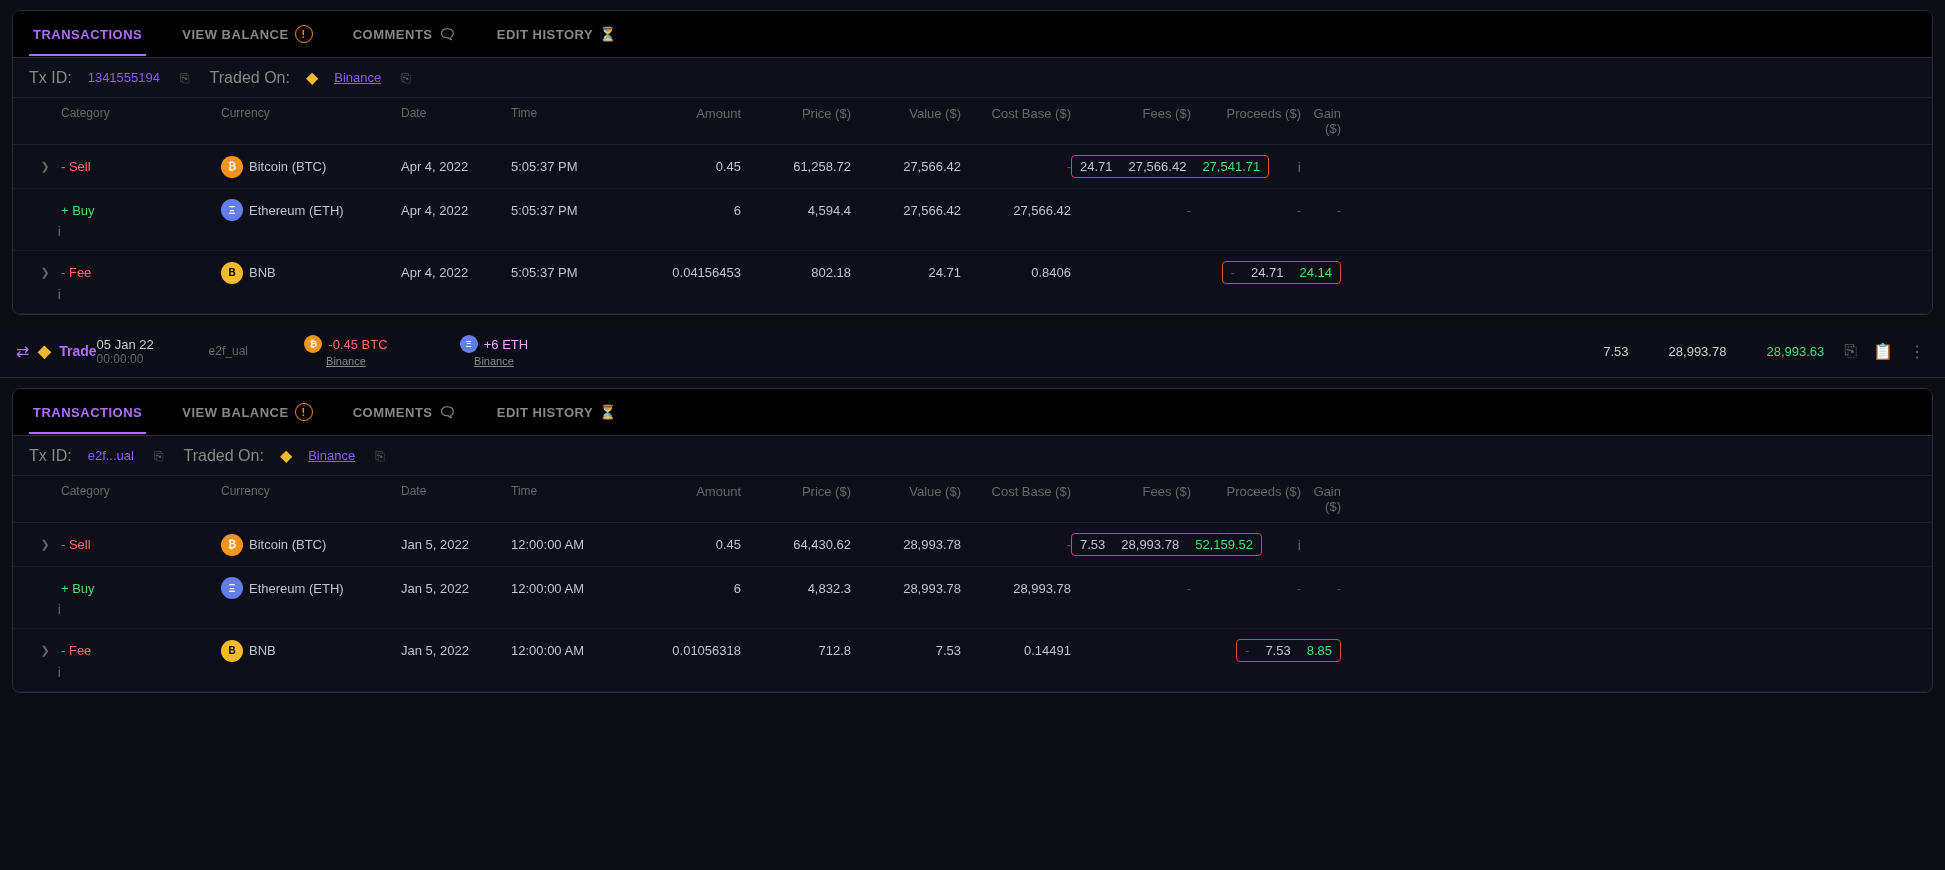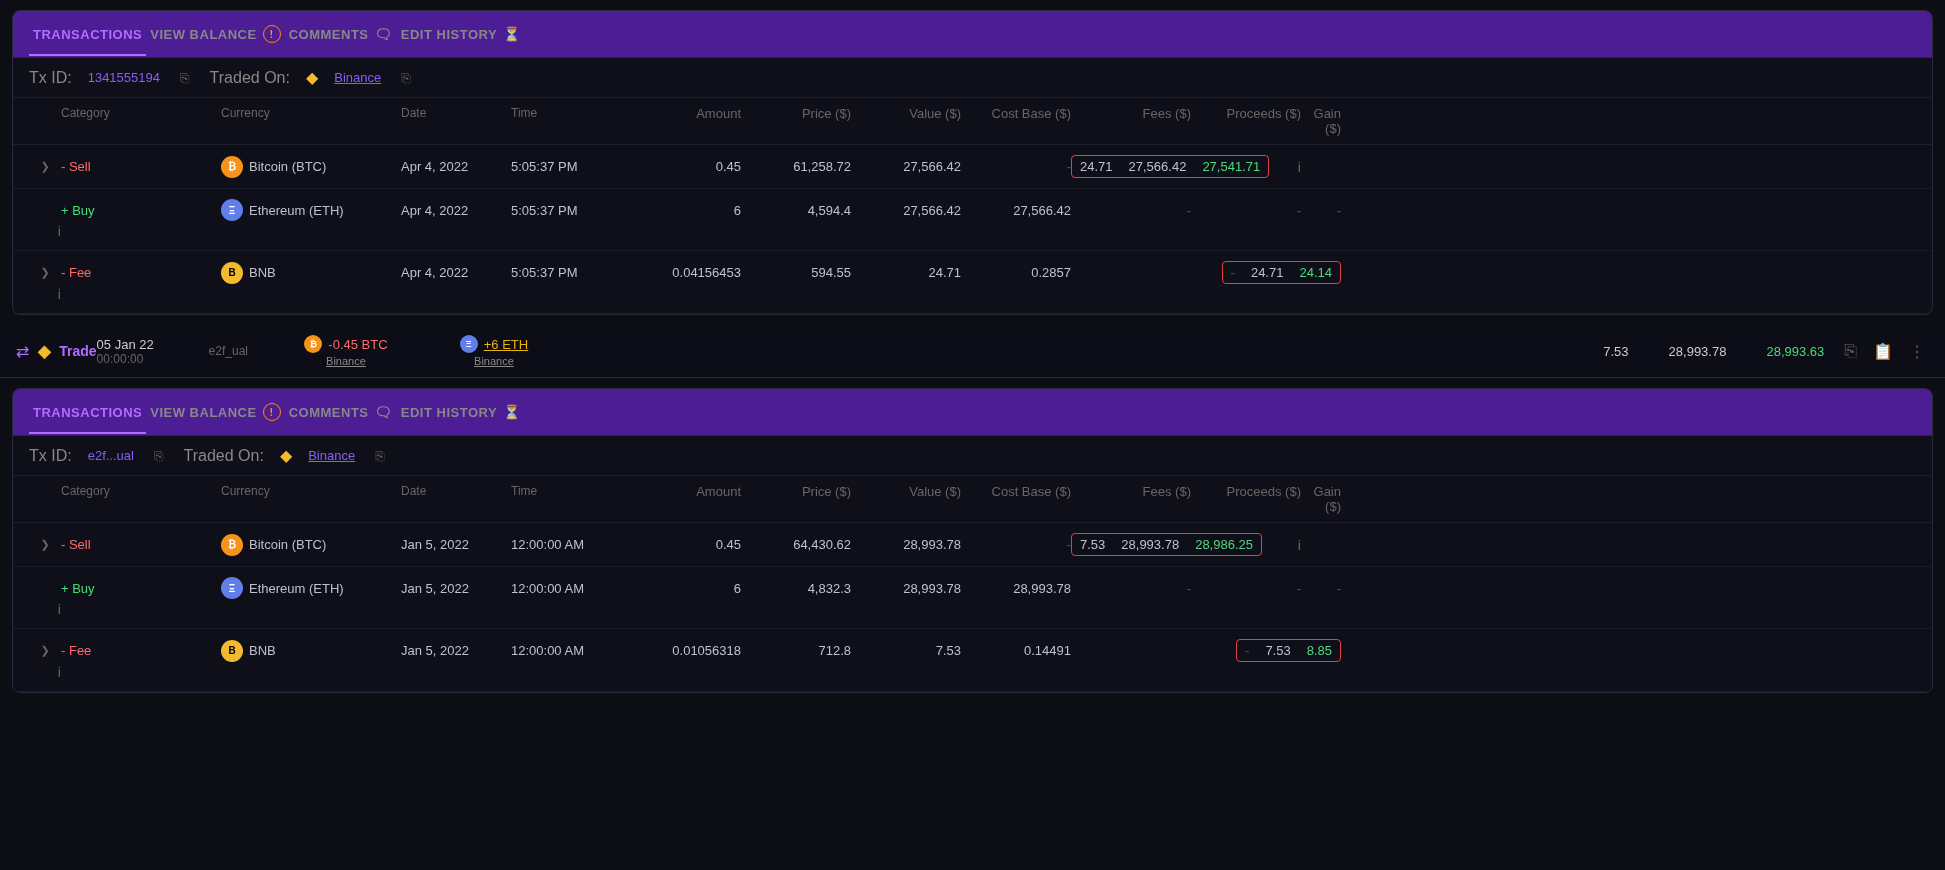--- a/index.html
+++ b/index.html
@@ -20,21 +20,22 @@
       background: #0f0f1a;
       overflow: hidden;
     }
 
     
     .tab-bar {
       display: flex;
       align-items: center;
       border-bottom: 1px solid #2a2a3a;
       padding: 0 16px;
-      background: #4c1d95;
+      background: #000000;
+      gap: 32px;
     }
     .tab-item {
       display: flex;
       align-items: center;
       gap: 6px;
       padding: 14px 4px;
       cursor: pointer;
       color: #888;
       font-size: 13px;
       font-weight: 600;
@@ -194,21 +195,21 @@
       display: flex;
       flex-direction: column;
       align-items: center;
       margin: 0 24px;
       min-width: 100px;
     }
     .trade-asset-amount {
       font-size: 13px;
       color: #ff6b6b;
     }
-    .trade-asset-amount.positive { color: #eab308; text-decoration: underline; }
+    .trade-asset-amount.positive { color: #f0abfc; }
     .trade-asset-exchange { color: #888; font-size: 11px; text-decoration: underline; cursor: pointer; }
 
     .trade-sep {
       flex: 1;
     }
 
     .trade-numbers {
       display: flex;
       align-items: center;
       gap: 40px;
@@ -335,23 +336,23 @@
     <div class="cell left category-fee">- Fee</div>
     <div class="cell left">
       <div class="currency-badge">
         <div class="coin-circle coin-bnb">B</div>
         <span>BNB</span>
       </div>
     </div>
     <div class="cell left">Apr 4, 2022</div>
     <div class="cell left">5:05:37 PM</div>
     <div class="cell">0.04156453</div>
-    <div class="cell">594.55</div>
+    <div class="cell">802.18</div>
     <div class="cell">24.71</div>
-    <div class="cell">0.2857</div>
+    <div class="cell">0.8406</div>
     <div class="cell" style="grid-column: span 3;">
       <div style="display:flex; justify-content:flex-end; align-items:center;">
         <div class="highlighted-wrapper">
           <span class="dash-cell">-</span>
           <span>24.71</span>
           <span class="gain-positive">24.14</span>
         </div>
       </div>
     </div>
     <div class="cell"><span class="info-icon">ℹ</span></div>
@@ -456,21 +457,21 @@
     <div class="cell left">Jan 5, 2022</div>
     <div class="cell left">12:00:00 AM</div>
     <div class="cell">0.45</div>
     <div class="cell">64,430.62</div>
     <div class="cell">28,993.78</div>
     <div class="cell dash-cell">-</div>
     <div class="cell">
       <div class="highlighted-wrapper" style="justify-content:flex-end;">
         <span>7.53</span>
         <span>28,993.78</span>
-        <span class="gain-positive">28,986.25</span>
+        <span class="gain-positive">52,159.52</span>
       </div>
     </div>
     <div class="cell"><span class="info-icon">ℹ</span></div>
   </div>
 
   <div class="data-row">
     <div class="cell center"></div>
     <div class="cell left category-buy">+ Buy</div>
     <div class="cell left">
       <div class="currency-badge">

